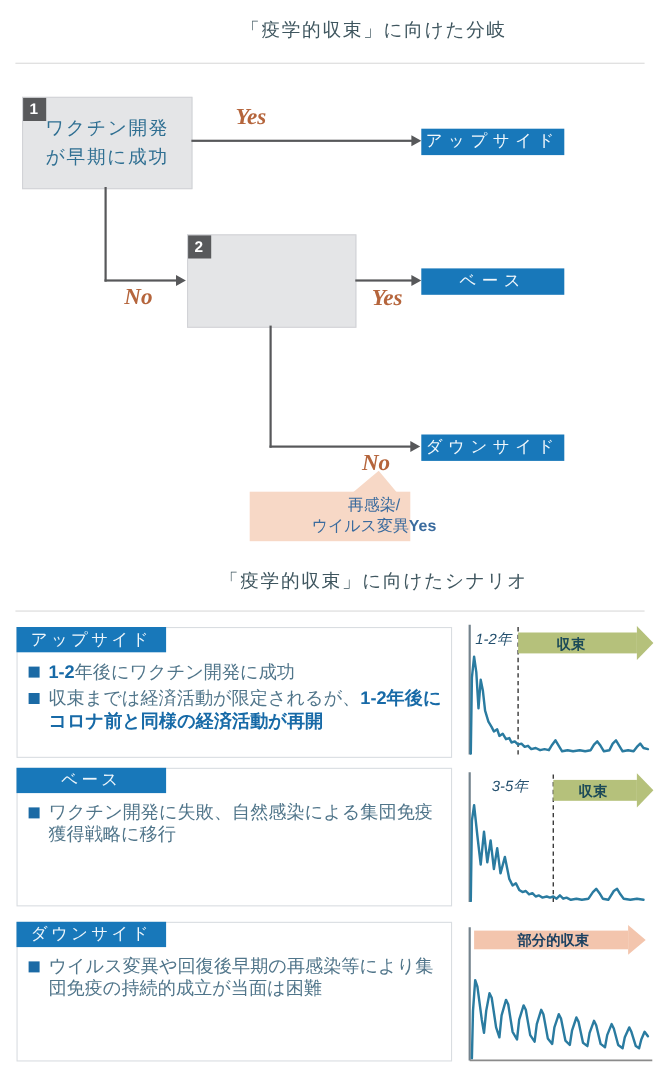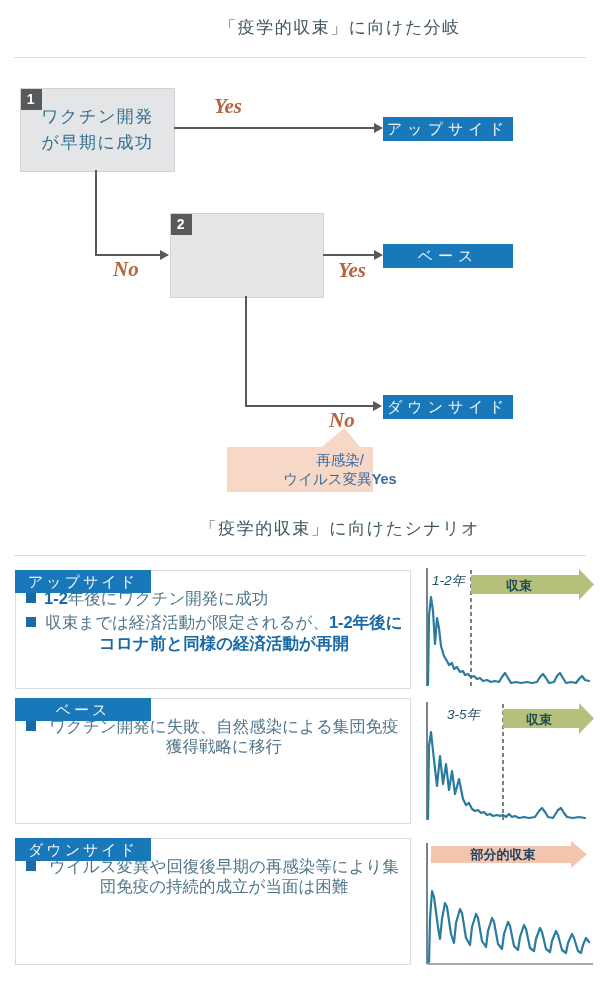--- a/index.html
+++ b/index.html
@@ -27,21 +27,21 @@
   .callout-tip{position:absolute;left:317px;top:428px;width:44px;height:20px;background:#f7d8c6;
                clip-path:polygon(62% 0,100% 100%,8% 100%);}
   .callout-text{position:absolute;left:0;top:4px;width:100%;text-align:center;color:#3a6b9e;
                 font-size:14.5px;line-height:1.32;margin-left:40px;}
   .callout-text .yes{font-weight:bold;}
 
   
   .card{position:absolute;left:15px;width:396px;background:#fff;border:1px solid #d9dde1;box-sizing:border-box;}
   .card-header{position:absolute;top:-1px;left:-1px;width:136px;height:23px;background:#1878ba;
                color:#eef6fb;font-size:15px;text-align:center;line-height:23px;letter-spacing:3px;}
-  .bullets{margin:17px 6px 0 10px;text-align:center;}
+  .bullets{margin:30px 6px 0 10px;}
   .bullet{display:flex;gap:8px;margin-bottom:4px;color:#50758a;font-size:16.5px;line-height:1.24;}
   .bullet .marker{flex:0 0 10px;width:10px;height:10px;background:#1b6aa5;margin-top:5px;}
   .seg-bold{font-weight:bold;color:#176aa7;}
   .chart{position:absolute;}
 </style>
 </head>
 <body>
 
 <div class="page">
 

